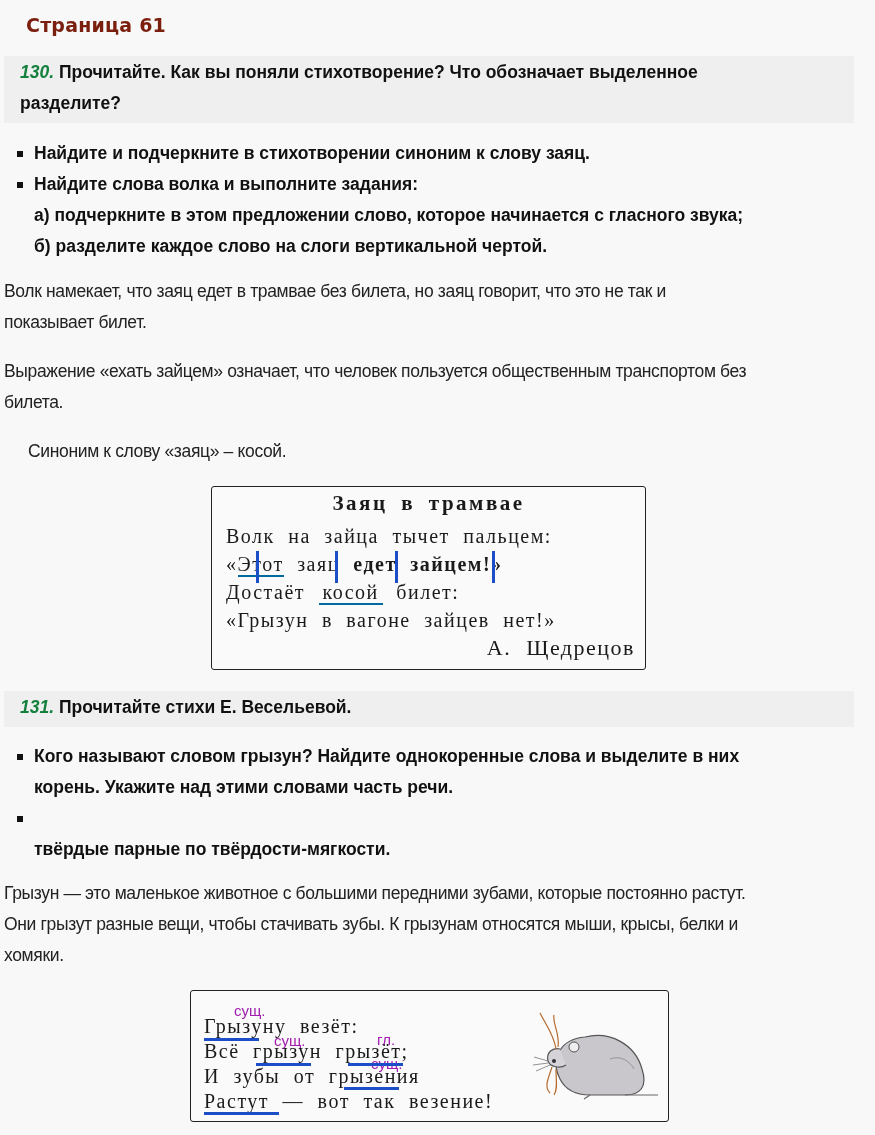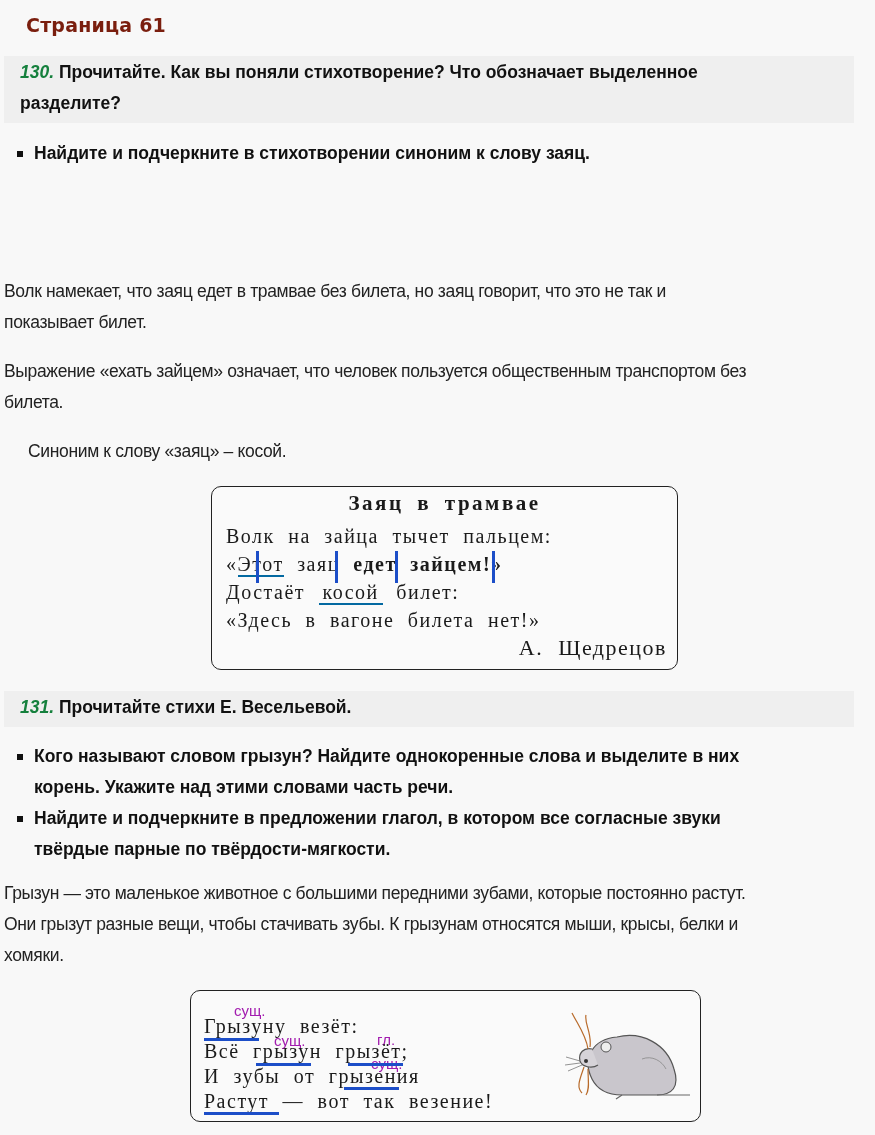--- a/index.html
+++ b/index.html
@@ -37,22 +37,22 @@
     }
     ul.tasks li .sub { display: block; }
     .answer {
       position: absolute; left: 4px; width: 860px; margin: 0;
       font-size: 17.5px; line-height: 31px; color: #222;
       letter-spacing: -0.35px;
     }
     .poem-box {
       position: absolute;
       background: #fafafa;
-      border: 1.5px solid #222; border-radius: 10px;
-      font-family: "Liberation Serif", serif; color: #1a1a1a; padding-left: 32px;
+      border: 1.5px solid #222; border-radius: 3px;
+      font-family: "Liberation Serif", serif; color: #1a1a1a;
     }
     .poem1 { left: 211px; top: 486px; width: 433px; height: 182px; }
     .poem1 .ptitle {
       position: absolute; left: 0; right: 0; top: 4px; text-align: center;
       font-weight: bold; font-size: 21px; letter-spacing: 2.5px; word-spacing: 6px;
     }
     .poem-line {
       position: absolute; white-space: nowrap;
       font-size: 20px; letter-spacing: 1.5px; word-spacing: 7px;
     }
@@ -83,20 +83,26 @@
 <div class="task-header" style="top:56px;">
   <span class="task-num">130.</span>
   <span>Прочитайте. Как вы поняли стихотворение? Что обозначает выделенное</span><br>
   <span>разделите?</span>
 </div>
 
 <ul class="tasks" style="top:138px;">
   <li>
     <span class="bullet"></span>
     <span>Найдите и подчеркните в стихотворении синоним к слову заяц.</span>
+  </li>
+  <li>
+    <span class="bullet"></span>
+    <span>Найдите слова волка и выполните задания:</span>
+    <span class="sub">а) подчеркните в этом предложении слово, которое начинается с гласного звука;</span>
+    <span class="sub">б) разделите каждое слово на слоги вертикальной чертой.</span>
   </li>
 </ul>
 
 <p class="answer" style="top:276px;">
   <span>Волк намекает, что заяц едет в трамвае без билета, но заяц говорит, что это не так и</span><br>
   <span>показывает билет.</span>
 </p>
 <p class="answer" style="top:356px;">
   <span>Выражение «ехать зайцем» означает, что человек пользуется общественным транспортом без</span><br>
   <span>билета.</span>
@@ -116,38 +122,38 @@
   </div>
   <div class="vbar" style="left:44px; top:64px;"></div>
   <div class="vbar" style="left:123px; top:64px;"></div>
   <div class="vbar" style="left:183px; top:64px;"></div>
   <div class="vbar" style="left:280px; top:64px;"></div>
   <div class="poem-line" style="left:14px; top:94px;">
     <span>Достаёт</span>
     <span class="ul-blue" style="padding:0 4px;">косой</span>
     <span>билет:</span>
   </div>
-  <div class="poem-line" style="left:14px; top:122px;">«Здесь в вагоне билета нет!»</div>
+  <div class="poem-line" style="left:14px; top:122px;">«Грызун в вагоне зайцев нет!»</div>
   <div class="author">А. Щедрецов</div>
 </div>
 
 <div class="task-header" style="top:691px;">
   <span class="task-num">131.</span>
   <span>Прочитайте стихи Е. Весельевой.</span>
 </div>
 
 <ul class="tasks" style="top:741px;">
   <li>
     <span class="bullet"></span>
     <span>Кого называют словом грызун? Найдите однокоренные слова и выделите в них</span><br>
     <span>корень. Укажите над этими словами часть речи.</span>
   </li>
   <li>
     <span class="bullet"></span>
-    <span>Найдите и подчеркните в предложении глагол, в котором все согласные звуки</span><br>
+    <br>
     <span>твёрдые парные по твёрдости-мягкости.</span>
   </li>
 </ul>
 
 <p class="answer" style="top:878px;">
   <span>Грызун — это маленькое животное с большими передними зубами, которые постоянно растут.</span><br>
   <span>Они грызут разные вещи, чтобы стачивать зубы. К грызунам относятся мыши, крысы, белки и</span><br>
   <span>хомяки.</span>
 </p>
 

